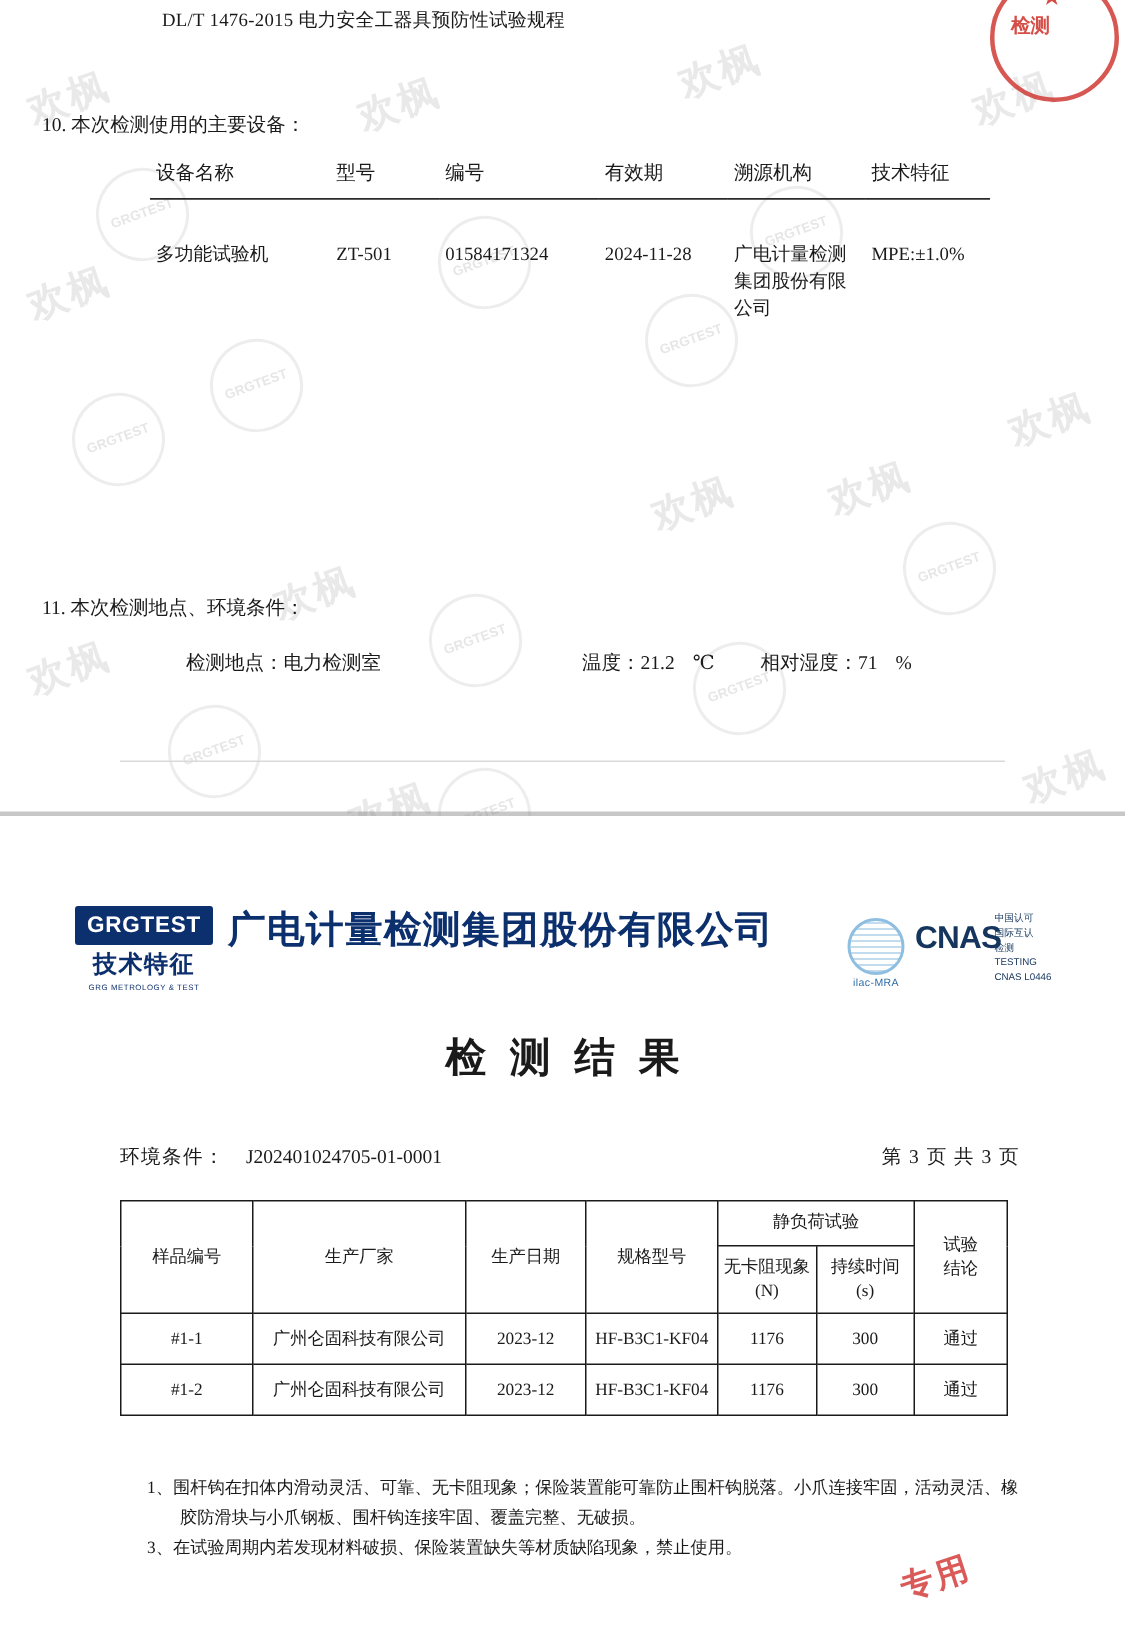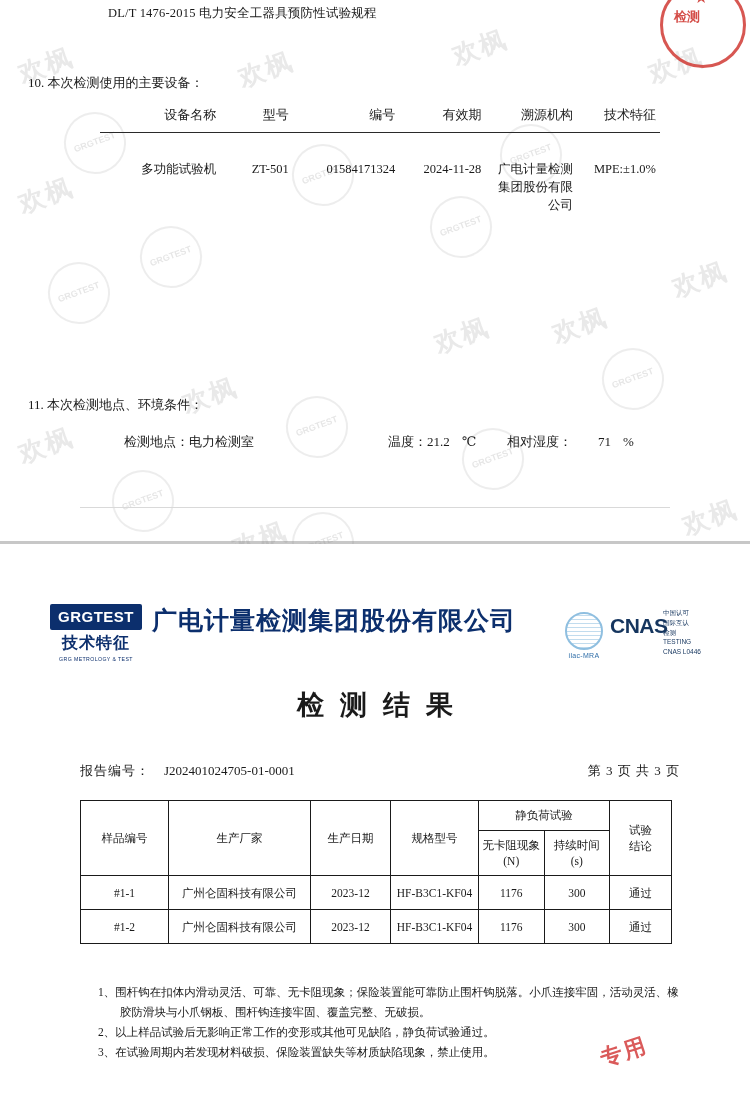--- a/index.html
+++ b/index.html
@@ -78,21 +78,21 @@
     left: 100px;
     top: 100px;
     width: 560px;
     border-collapse: collapse;
     font-size: 12.5px;
   }
   .equip-table th,
   .equip-table td {
     border: none;
     padding: 6px 4px;
-    text-align: right;
+    text-align: left;
     font-weight: normal;
     vertical-align: top;
   }
   .equip-table thead th {
     border-bottom: 1px solid #2a2a2a;
     padding-bottom: 8px;
     font-size: 13px;
   }
   .equip-table tbody td {
     padding-top: 27px;
@@ -418,21 +418,21 @@
     <div class="sec-11">11. 本次检测地点、环境条件：</div>
 
     <div class="cond-row">
       <span class="c1">
         <span>检测地点：</span><span>电力检测室</span>
       </span>
       <span class="c2">
         <span>温度：</span><span>21.2</span><span class="unit">℃</span>
       </span>
       <span class="c3">
-        <span>相对湿度：</span><span style="margin-left:26px">71</span><span class="unit">%</span>
+        <span>相对湿度：</span><span style="margin-left:0">71</span><span class="unit">%</span>
       </span>
     </div>
 
     <div class="hr-light"></div>
   </div>
 
   <div class="page-divider"></div>
 
   <div class="top-stamp">
     <div class="ring"></div>
@@ -467,21 +467,21 @@
         <div>国际互认</div>
         <div>检测</div>
         <div>TESTING</div>
         <div>CNAS L0446</div>
       </div>
     </div>
 
     <div class="result-title">检测结果</div>
 
     <div class="report-line">
-      <span class="lbl">报告编号：</span><span class="val">J202401024705-01-0001</span>
+      <span class="lbl">环境条件：</span><span class="val">J202401024705-01-0001</span>
       <span class="pages">第 3 页 共 3 页</span>
     </div>
 
     <table class="result-table">
       <thead>
         <tr>
           <th class="h-sample" rowspan="2">样品编号</th>
           <th class="h-maker" rowspan="2">生产厂家</th>
           <th class="h-date" rowspan="2">生产日期</th>
           <th class="h-spec" rowspan="2">规格型号</th>
@@ -519,21 +519,20 @@
           <td>HF-B3C1-KF04</td>
           <td>1176</td>
           <td>300</td>
           <td>通过</td>
         </tr>
       </tbody>
     </table>
 
     <div class="notes">
       <div class="nitem">1、围杆钩在扣体内滑动灵活、可靠、无卡阻现象；保险装置能可靠防止围杆钩脱落。小爪连接牢固，活动灵活、橡胶防滑块与小爪钢板、围杆钩连接牢固、覆盖完整、无破损。</div>
-      <div class="nitem">2、以上样品试验后无影响正常工作的变形或其他可见缺陷，静负荷试验通过。</div>
       <div class="nitem">3、在试验周期内若发现材料破损、保险装置缺失等材质缺陷现象，禁止使用。</div>
     </div>
 
     <div class="red-stamp">
       <div class="txt">专用</div>
     </div>
   </div>
 
   <div class="wm-layer">
     <div class="wm" style="left:18px;  top:48px;">欢枫</div>

